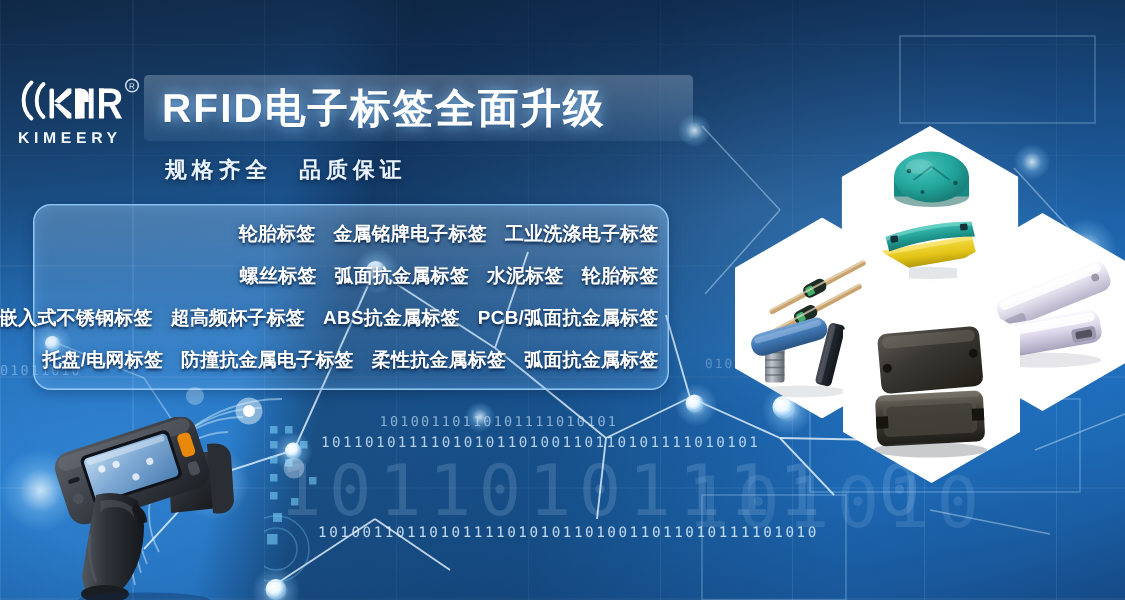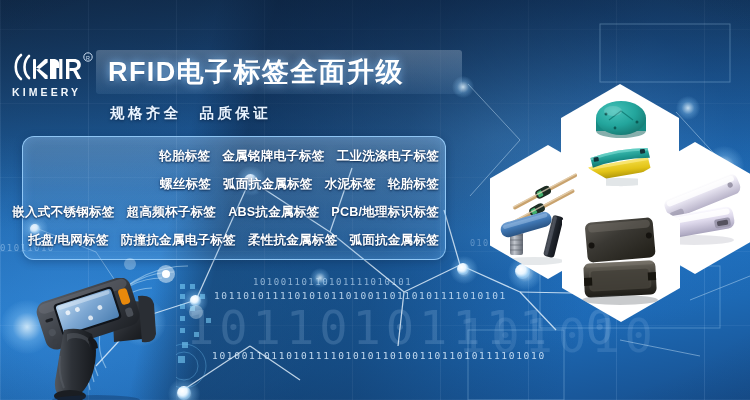--- a/index.html
+++ b/index.html
@@ -278,21 +278,21 @@
     <div class="tag-row">
       <span class="tag-item">螺丝标签</span>
       <span class="tag-item">弧面抗金属标签</span>
       <span class="tag-item">水泥标签</span>
       <span class="tag-item">轮胎标签</span>
     </div>
     <div class="tag-row">
       <span class="tag-item">嵌入式不锈钢标签</span>
       <span class="tag-item">超高频杯子标签</span>
       <span class="tag-item">ABS抗金属标签</span>
-      <span class="tag-item">PCB/地理标识标签</span>
+      <span class="tag-item">PCB/弧面抗金属标签</span>
     </div>
     <div class="tag-row">
       <span class="tag-item">托盘/电网标签</span>
       <span class="tag-item">防撞抗金属电子标签</span>
       <span class="tag-item">柔性抗金属标签</span>
       <span class="tag-item">弧面抗金属标签</span>
     </div>
   </div>
 
   <div class="hex" style="left:561px;top:84px;width:118px;height:136px;">

